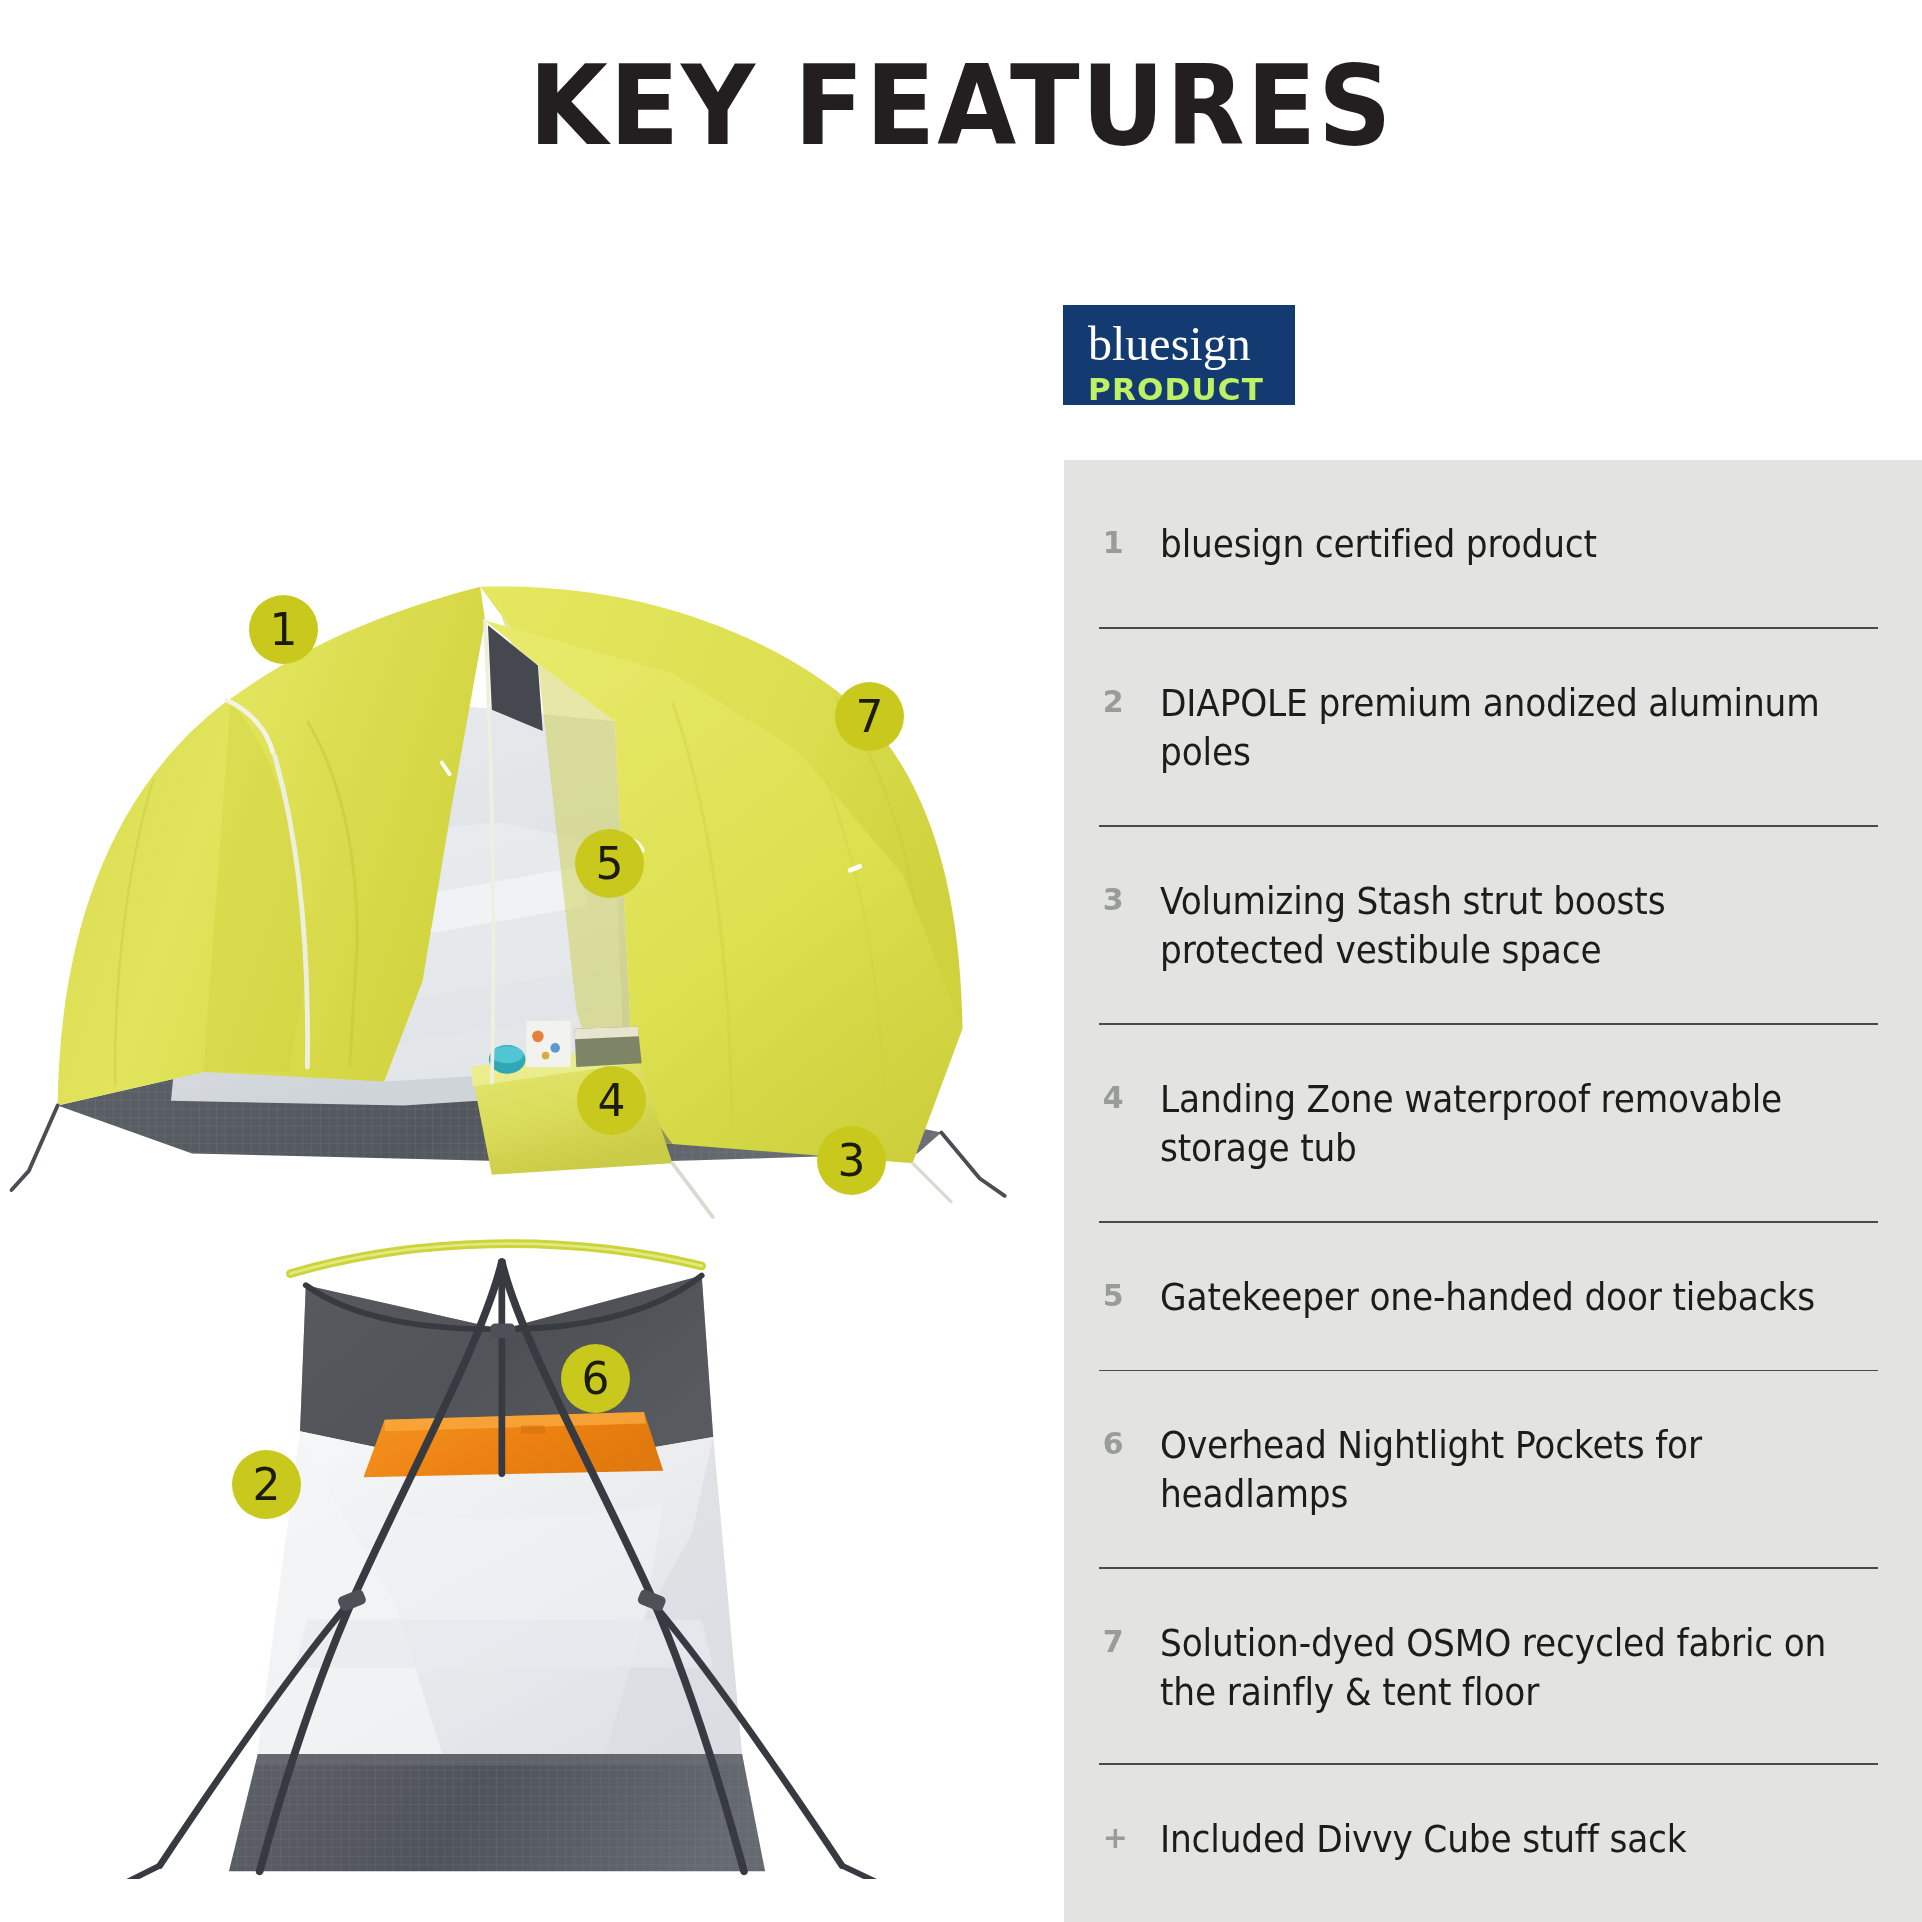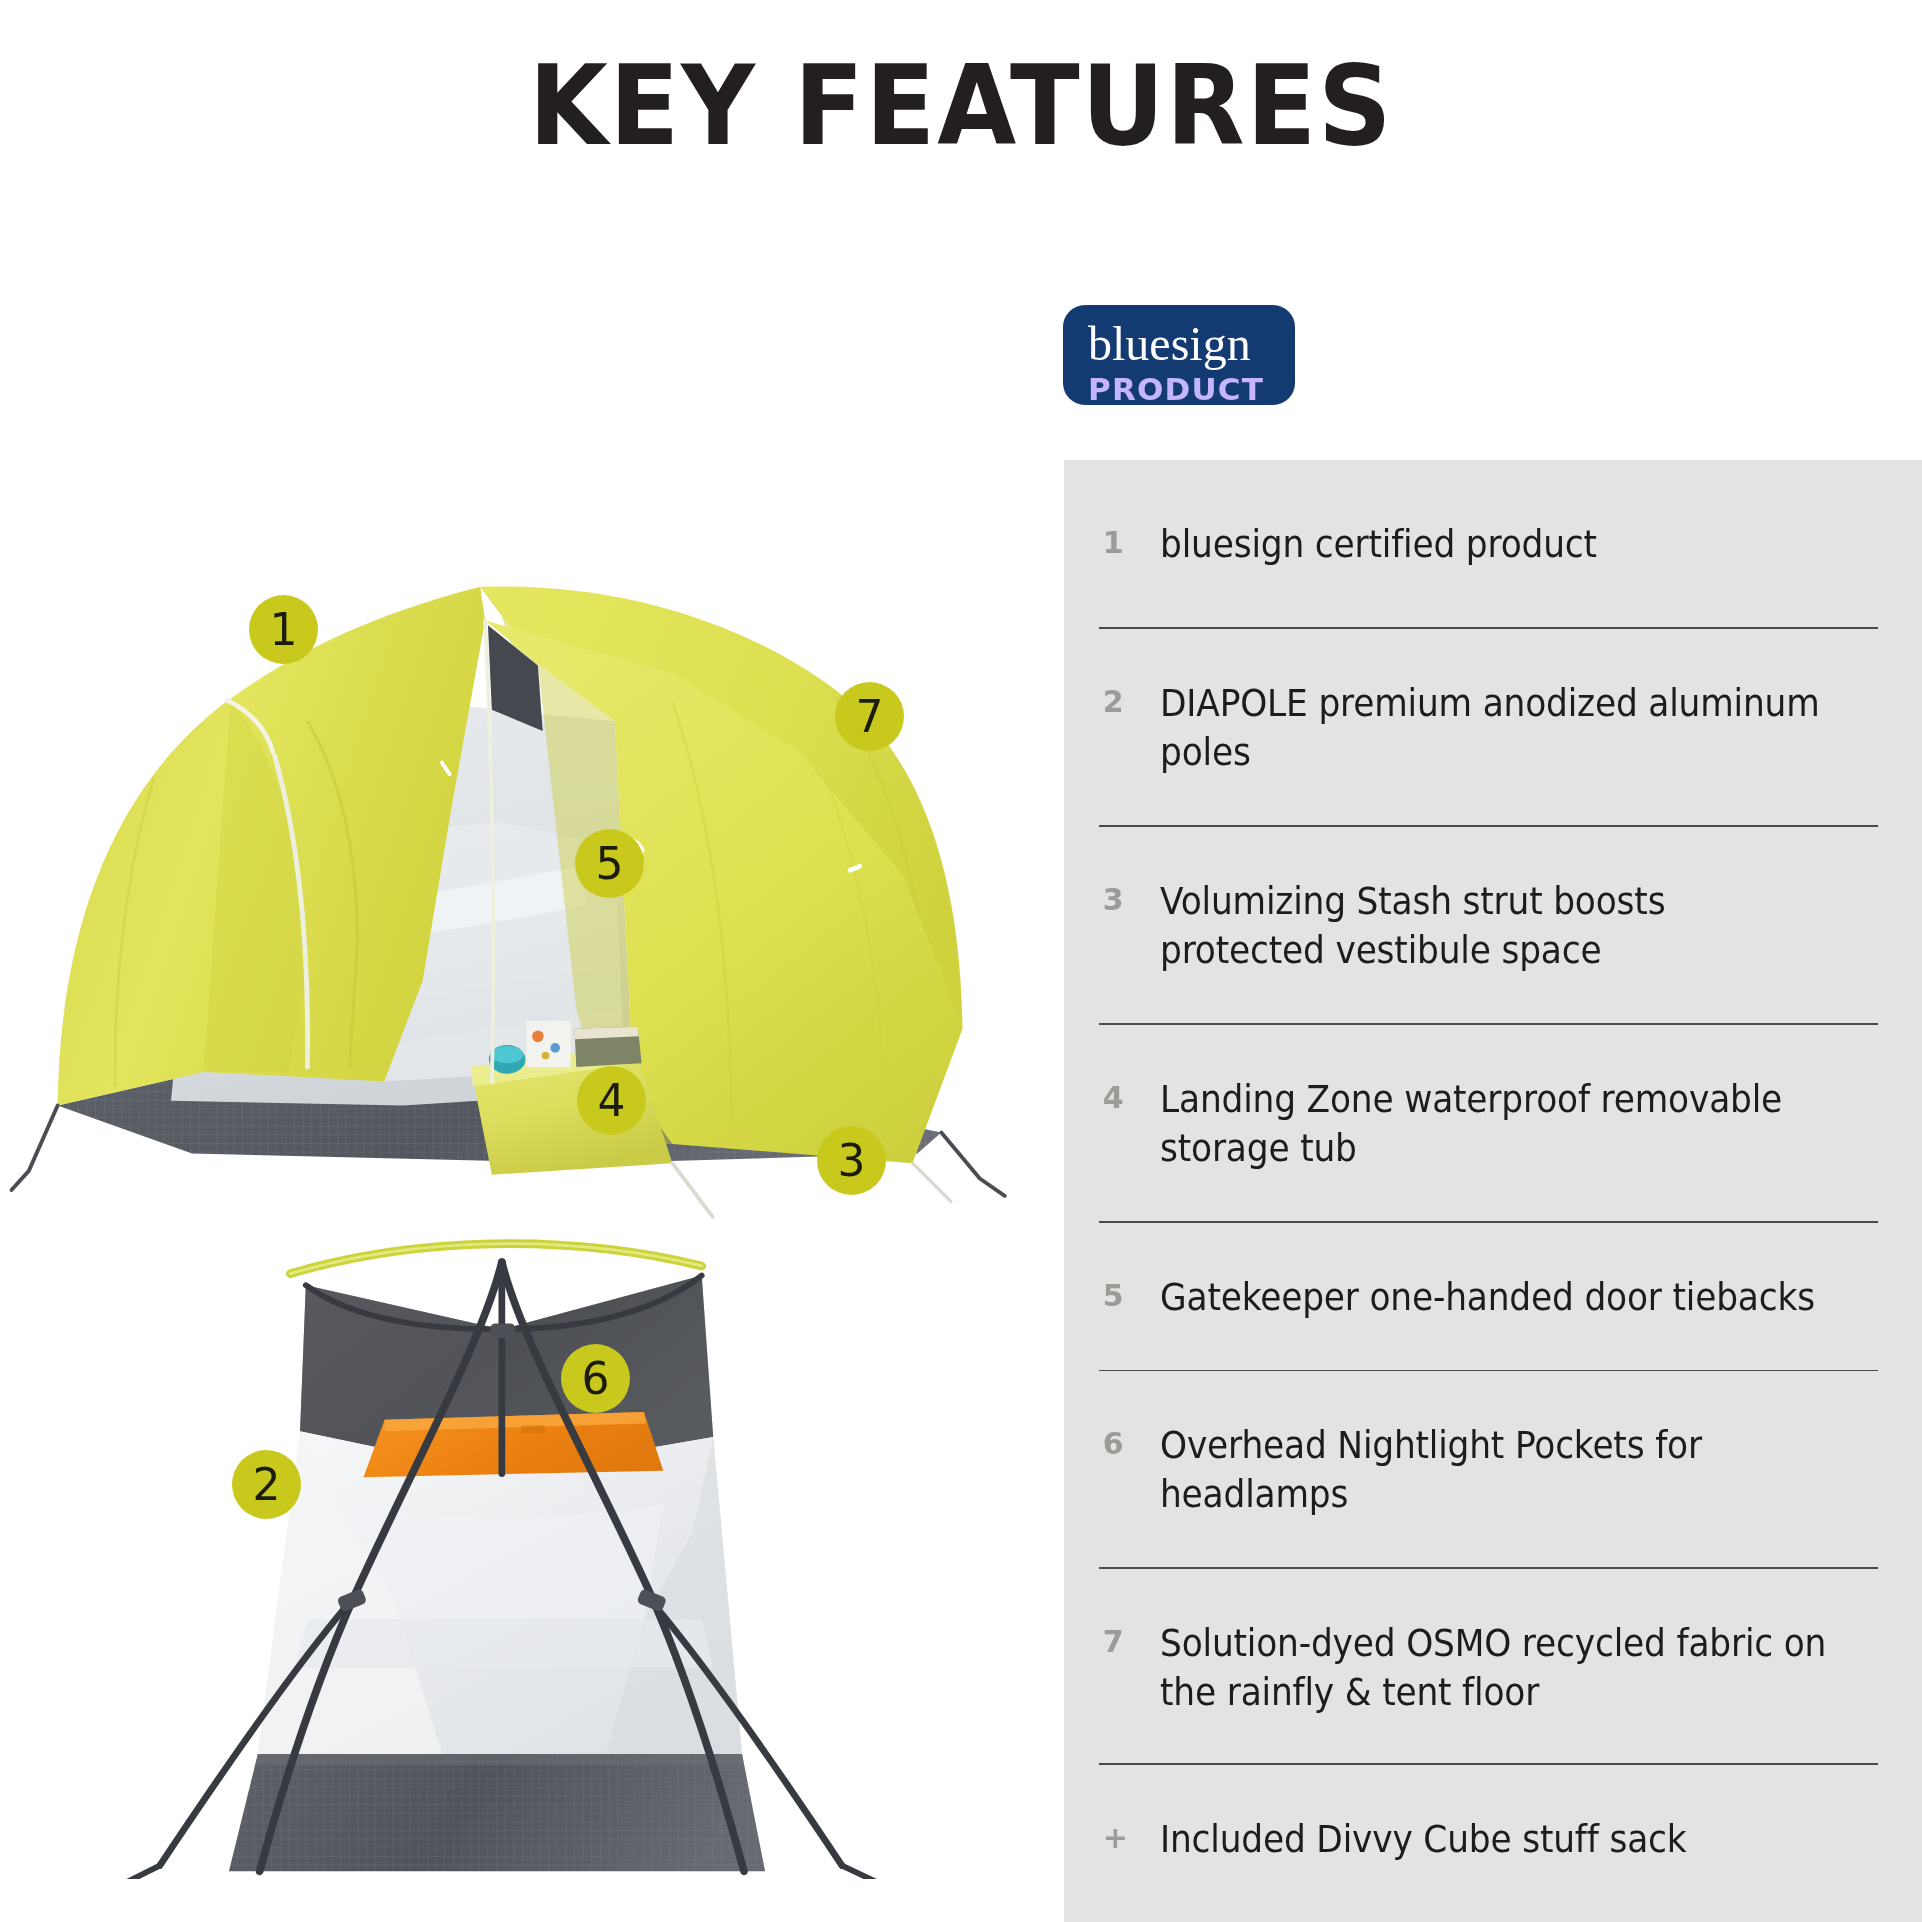--- a/index.html
+++ b/index.html
@@ -32,36 +32,35 @@
     white-space: nowrap;
   }
 
   
   #bluesign-logo {
     position: absolute;
     left: 1063px; top: 295px;
     width: 232px; height: 100px;
     background: #143a72;
     padding: 11.5px 0 7.7px 25px;
-    border-radius: 22px;
   }
   #bluesign-logo .bs-word {
     font-family: "Liberation Serif", "DejaVu Serif", serif;
     font-size: 48px;
     line-height: 54px;
     color: #ffffff;
     letter-spacing: 0px;
   }
   #bluesign-logo .bs-sub {
     font-family: "DejaVu Sans", sans-serif;
     font-weight: 700;
     font-size: 31px;
     line-height: 37px;
     letter-spacing: 1.2px;
-    color: #c4b5fd;
+    color: #bef264;
   }
 
   
   #feature-panel {
     position: absolute;
     left: 1064px; top: 450px;
     width: 858px; height: 1473px;
     background: #e3e3e1;
     padding: 0;
   }

